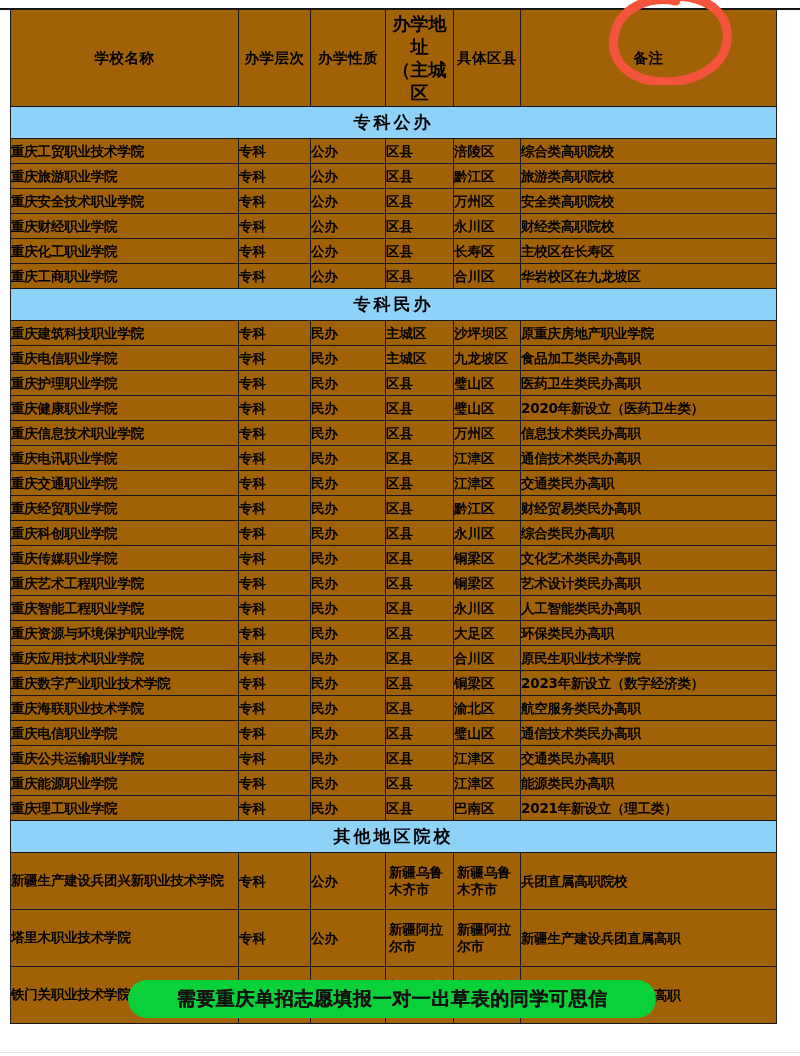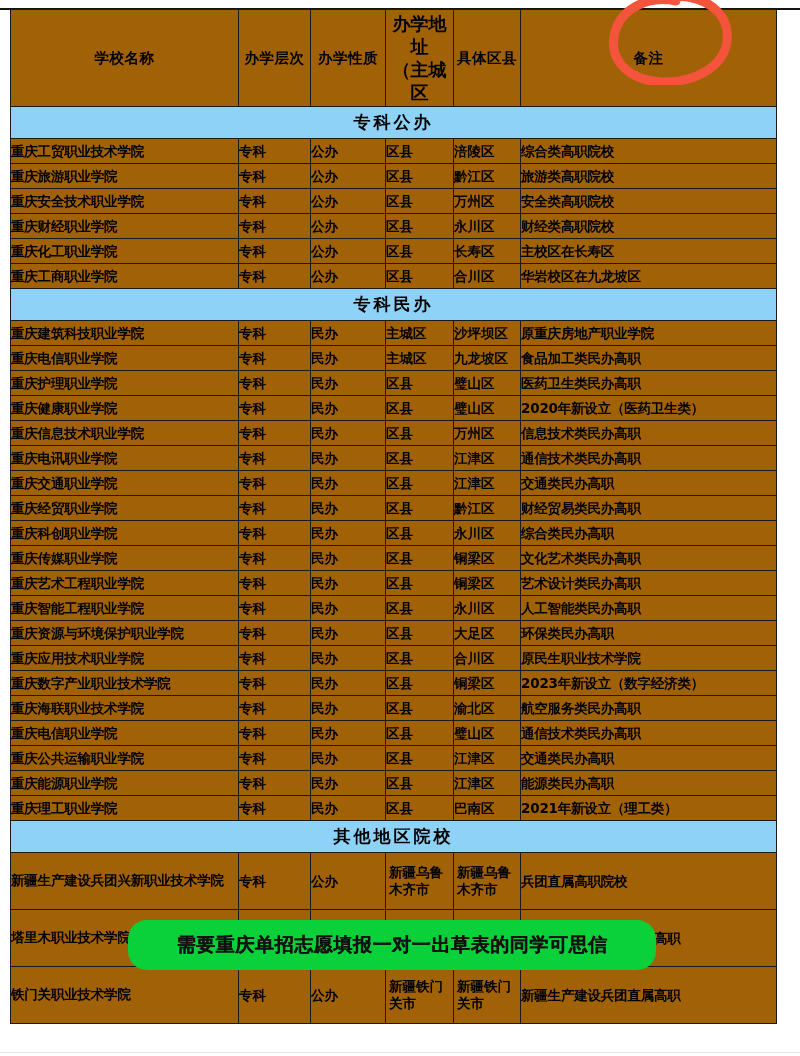--- a/index.html
+++ b/index.html
@@ -135,23 +135,23 @@
     width: 130px;
     height: 92px;
     pointer-events: none;
     z-index: 30;
   }
 
   
   .footer-banner {
     position: absolute;
     left: 128px;
-    top: 920px;
+    top: 980px;
     width: 528px;
-    height: 50px;
+    height: 38px;
     background: #0ad139;
     border-radius: 19px;
     display: flex;
     align-items: center;
     justify-content: center;
     box-sizing: border-box;
   }
   .footer-banner span {
     color: #111111;
     font-size: 19px;

